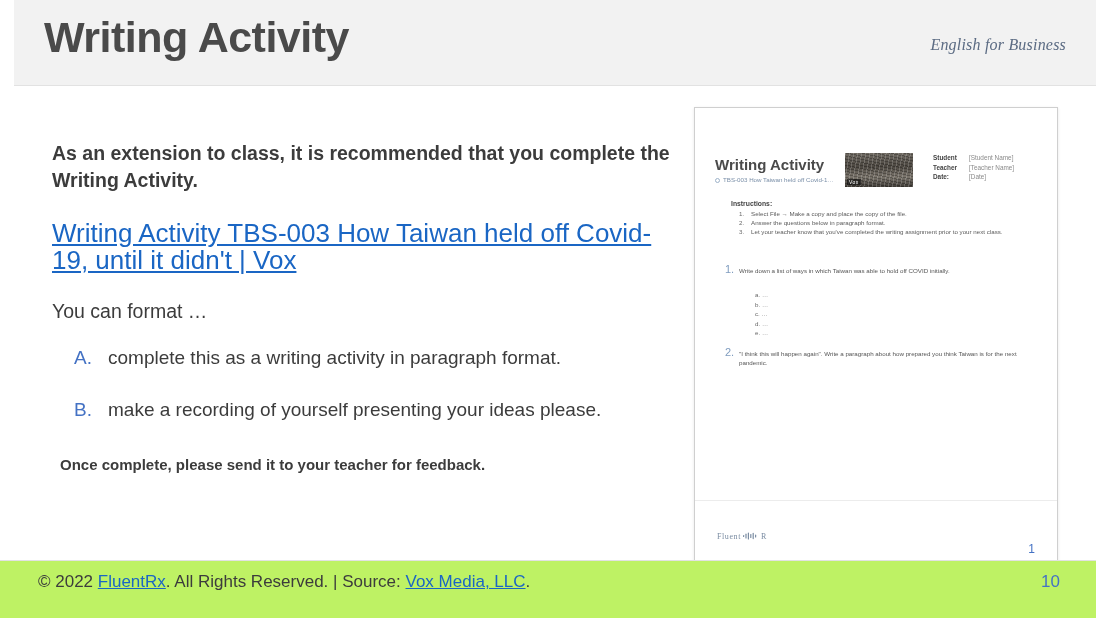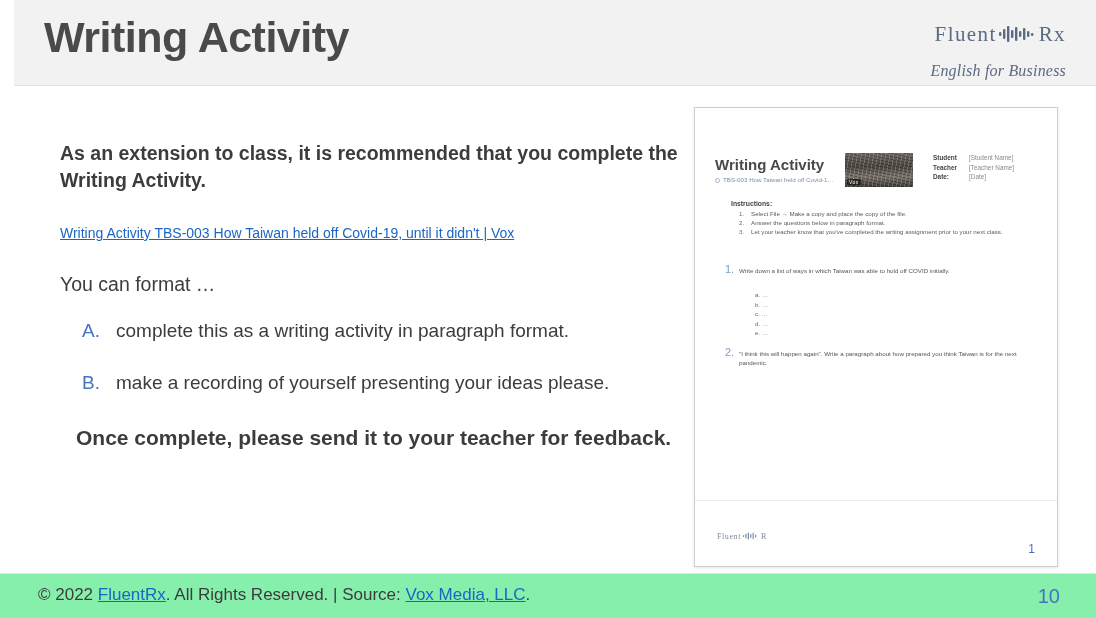--- a/index.html
+++ b/index.html
@@ -65,32 +65,32 @@
     font-family: "Liberation Serif", serif;
     font-style: italic;
     font-size: 16px;
     color: #5b6b83;
     letter-spacing: 0.2px;
     margin-top: 14px;
   }
   
   .body-left {
     position: absolute;
-    left: 60px; top: 140px;
+    left: 52px; top: 140px;
     width: 620px;
   }
   .para-strong {
     font-size: 19.5px;
     font-weight: bold;
     color: #3c3c3c;
     line-height: 27px;
     margin: 0 0 26px 0;
   }
   .link-block {
-    font-size: 14px;
+    font-size: 26px;
     line-height: 27px;
     margin: 0 0 24px 0;
   }
   .link {
     color: #1a66c4;
     text-decoration: underline;
     cursor: pointer;
   }
   .para-plain {
     font-size: 19.5px;
@@ -111,25 +111,25 @@
     padding-left: 56px;
     margin-bottom: 26px;
   }
   .olist li .marker {
     position: absolute;
     left: 22px; top: 0;
     color: #4472c4;
     font-size: 19px;
   }
   .para-closing {
-    font-size: 21px;
+    font-size: 15px;
     font-weight: bold;
     color: #3c3c3c;
     line-height: 27px;
-    margin: 28px 0 0 16px;
+    margin: 28px 0 0 8px;
   }
   
   .preview {
     position: absolute;
     left: 694px; top: 107px;
     width: 364px; height: 460px;
     background: #ffffff;
     border: 1px solid #cfcfcf;
     box-shadow: 0 1px 3px rgba(0,0,0,0.10);
     overflow: hidden;
@@ -263,68 +263,53 @@
   .pv-page {
     position: absolute;
     right: 22px; bottom: 10px;
     font-size: 12px;
     color: #4472c4;
   }
   
   .footer {
     position: absolute;
     left: 0; bottom: 0;
-    width: 1096px; height: 45px;
-    background: #86efac;
+    width: 1096px; height: 58px;
+    background: #bef264;
     border-top: 1px solid #e2e2e2;
     margin-top: 47px;
   }
   .footer-text {
     position: absolute;
     left: 38px; top: 11px;
     font-size: 17px;
     color: #3c3c3c;
     white-space: nowrap;
   }
   .footer-text a {
     color: #1a66c4;
     text-decoration: underline;
     cursor: pointer;
   }
   .page-number {
     position: absolute;
     right: 36px; top: 11px;
-    font-size: 20px;
+    font-size: 17px;
     color: #4472c4;
   }
 </style>
 </head>
 <body>
 
 <div class="slide">
 
   <div class="header">
     <div class="header-accent"></div>
     <div class="slide-title">Writing Activity</div>
     <div class="logo">
-      <div class="logo-main">
-        <span>Fluent</span><span class="logo-wave"><svg width="38" height="18" viewBox="0 0 38 18" aria-hidden="true">
-          <g fill="#5b6b83">
-            <rect x="0" y="7" width="2.4" height="4" rx="1.1"></rect>
-            <rect x="4" y="4" width="2.4" height="10" rx="1.1"></rect>
-            <rect x="8" y="1" width="2.4" height="16" rx="1.1"></rect>
-            <rect x="12" y="5" width="2.4" height="8" rx="1.1"></rect>
-            <rect x="16" y="2" width="2.4" height="14" rx="1.1"></rect>
-            <rect x="20" y="6" width="2.4" height="6" rx="1.1"></rect>
-            <rect x="24" y="3" width="2.4" height="12" rx="1.1"></rect>
-            <rect x="28" y="6" width="2.4" height="6" rx="1.1"></rect>
-            <rect x="32" y="8" width="2.4" height="3" rx="1.1"></rect>
-          </g>
-        </svg></span><span>Rx</span>
-      </div>
       <div class="logo-sub">English for Business</div>
     </div>
   </div>
 
   <div class="body-left">
     <p class="para-strong">As an extension to class, it is recommended that you complete the Writing Activity.</p>
 
     <div class="link-block">
       <a class="link" href="#">Writing Activity   TBS-003 How Taiwan held off Covid-19, until it didn't | Vox</a>
     </div>

